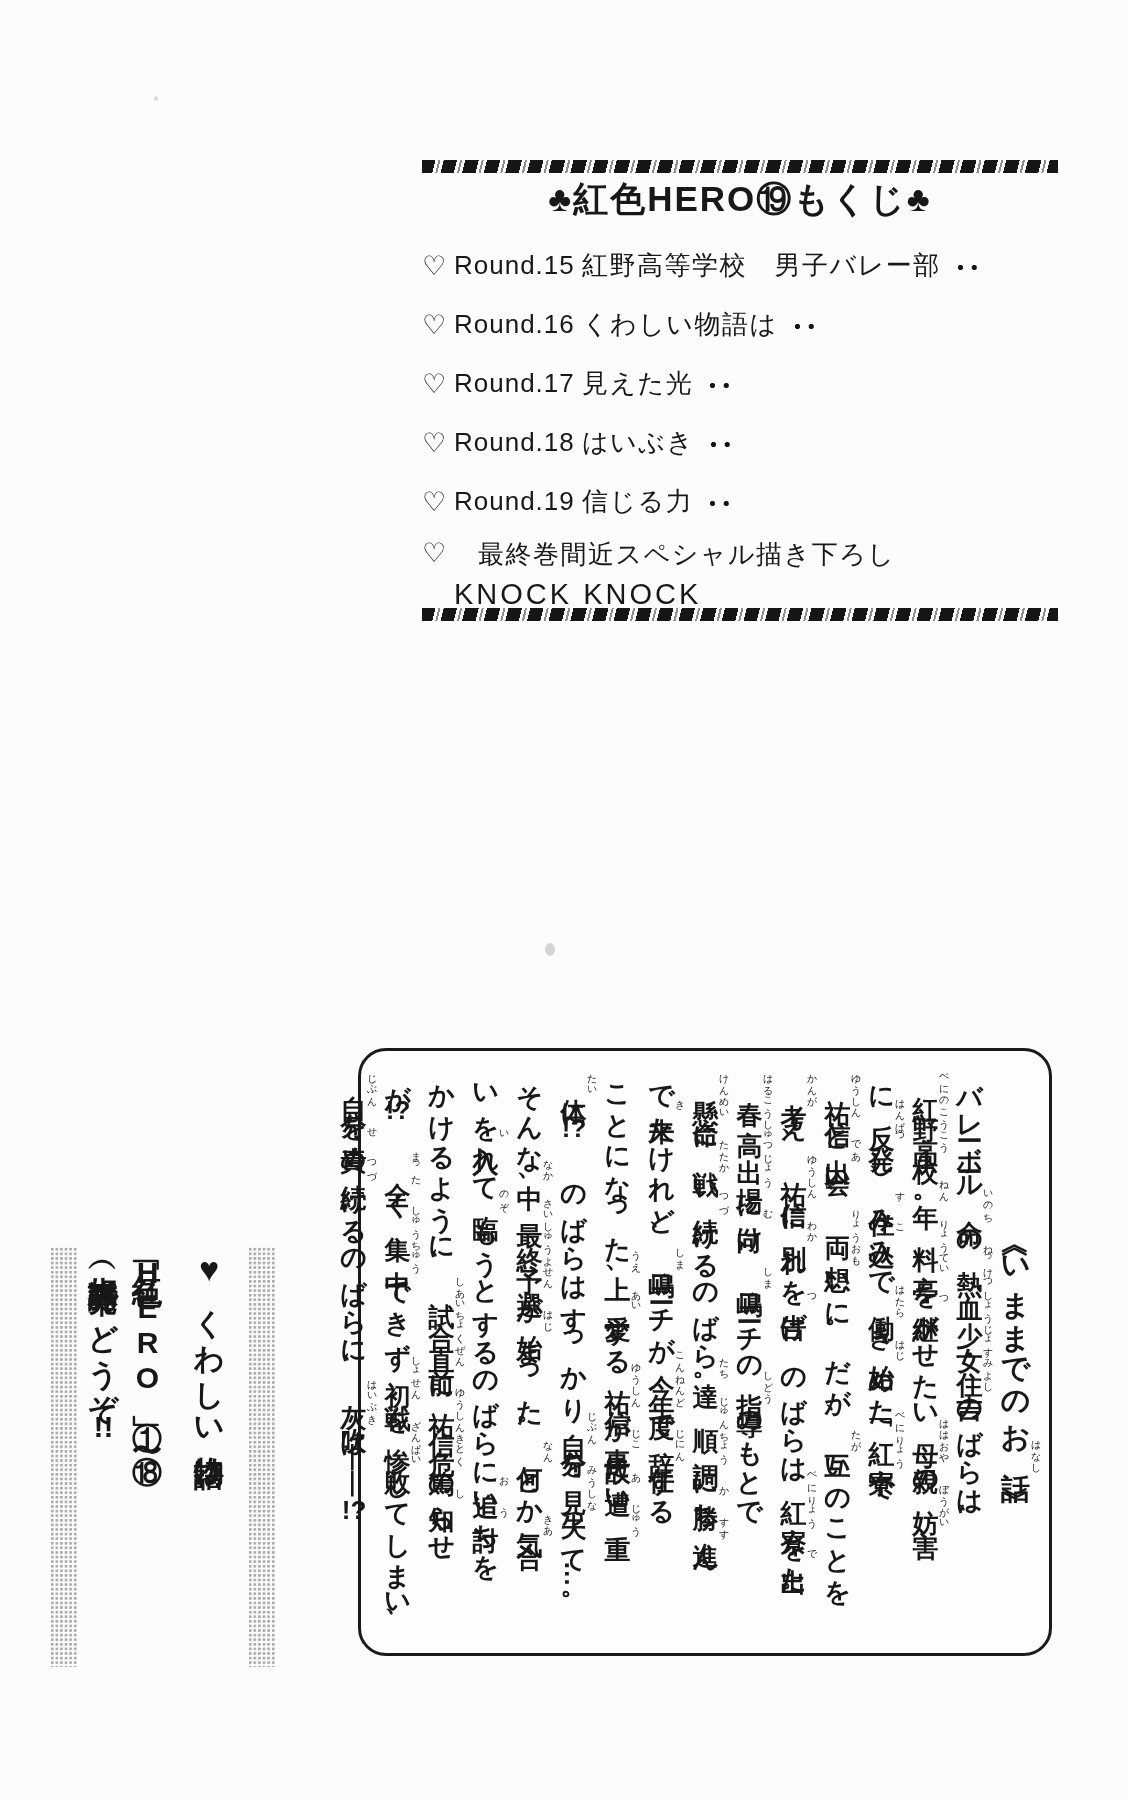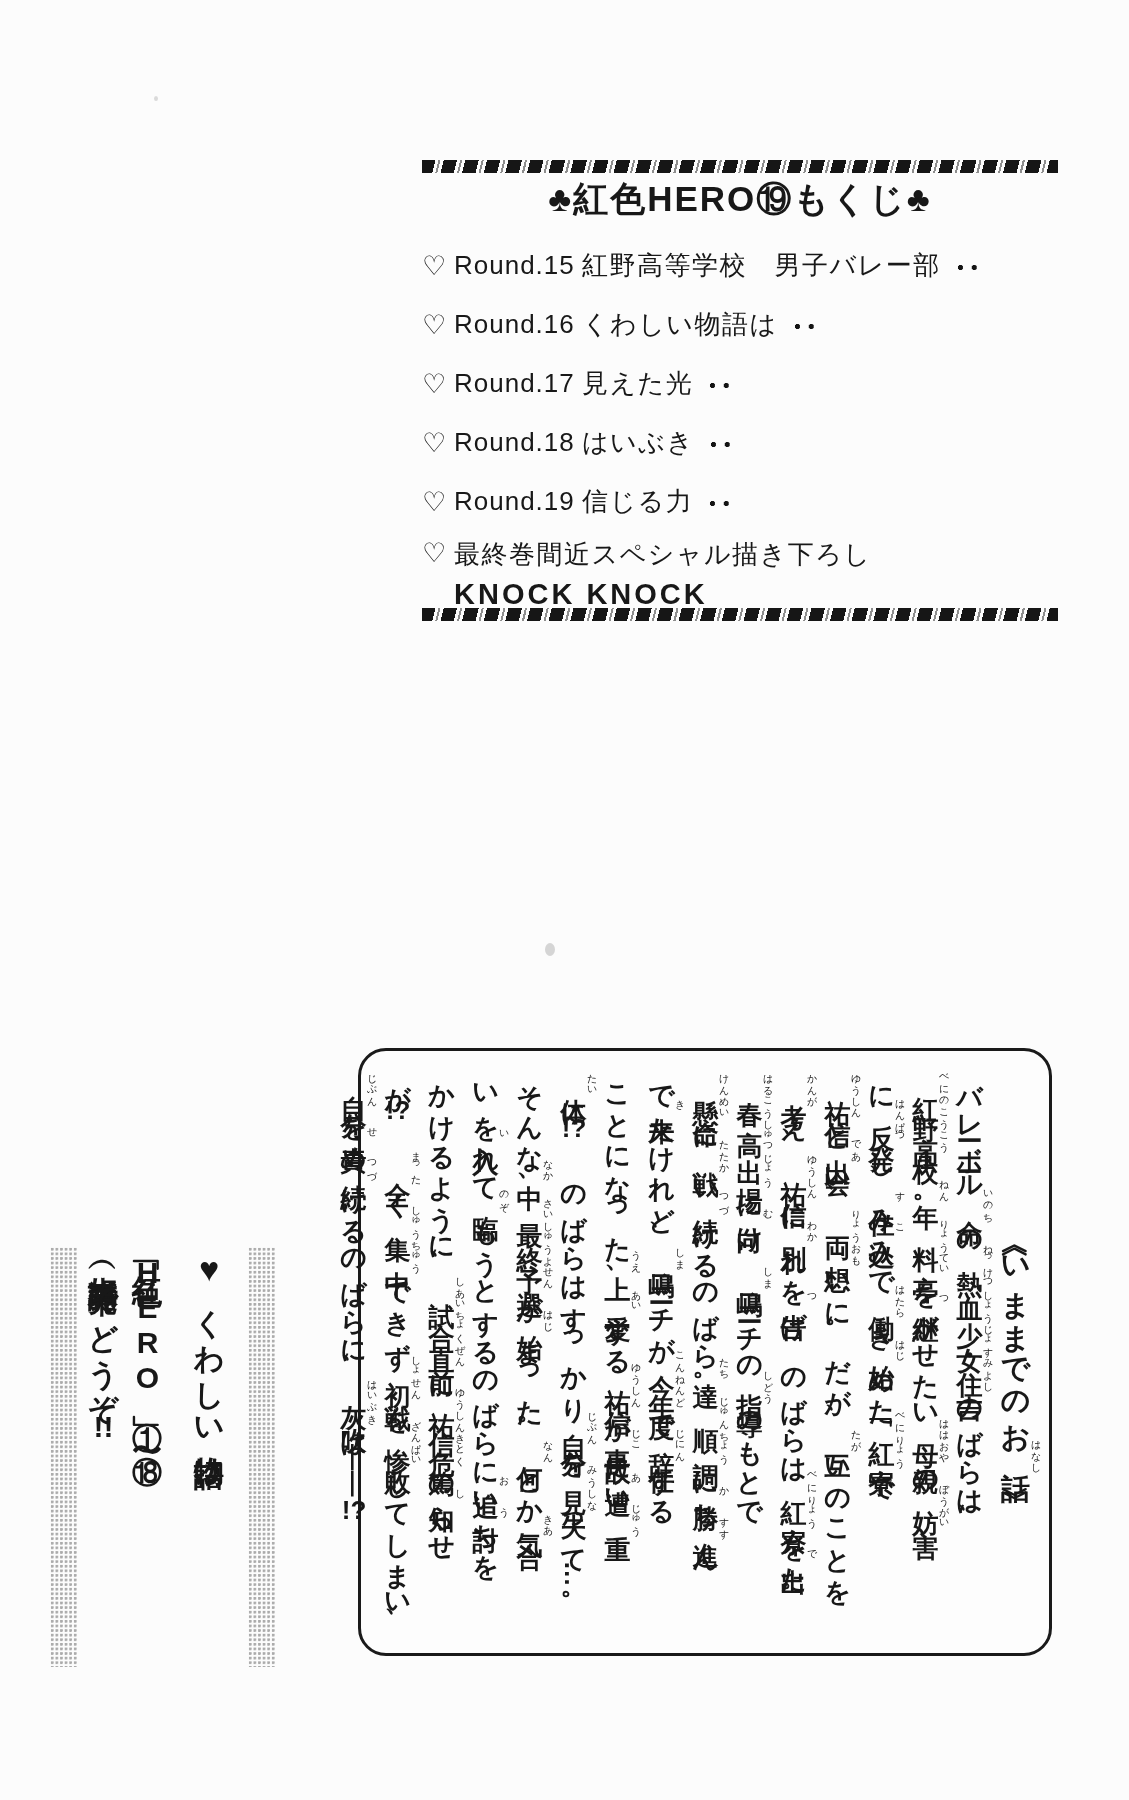--- a/index.html
+++ b/index.html
@@ -37,23 +37,23 @@
     flex:1 1 auto;min-width:24px;height:7px;align-self:center;
     margin:0 6px 0 16px;position:relative;top:2px;
     background-image:radial-gradient(circle at 3.5px 3.5px,#141414 2.3px,transparent 2.9px);
     background-size:13.8px 7px;background-repeat:repeat-x;
   }
   .toc-row .page{
     flex:0 0 auto;min-width:96px;text-align:right;font-size:27px;
     font-weight:600;letter-spacing:1px;white-space:pre;
   }
   .toc-row.special{height:auto;align-items:flex-start;margin-top:6px;}
-  .toc-row.special .ctitle{font-size:26px;}
+  .toc-row.special .ctitle{font-size:26px;margin-left:24px;}
   .toc-row.special .csub{
-    font-size:29px;font-weight:700;letter-spacing:3px;margin-top:6px;
+    font-size:29px;font-weight:400;letter-spacing:3px;margin-top:6px;
     font-family:"Liberation Sans", sans-serif;
   }
   .toc-row.special .leader{top:36px;}
   .toc-row.special .page{position:relative;top:22px;}
 
   
   .synopsis-box{
     position:absolute;left:358px;top:1048px;width:694px;height:608px;
     border:3px solid #1a1a1a;border-radius:28px;background:#fdfdfd;
     box-sizing:border-box;

